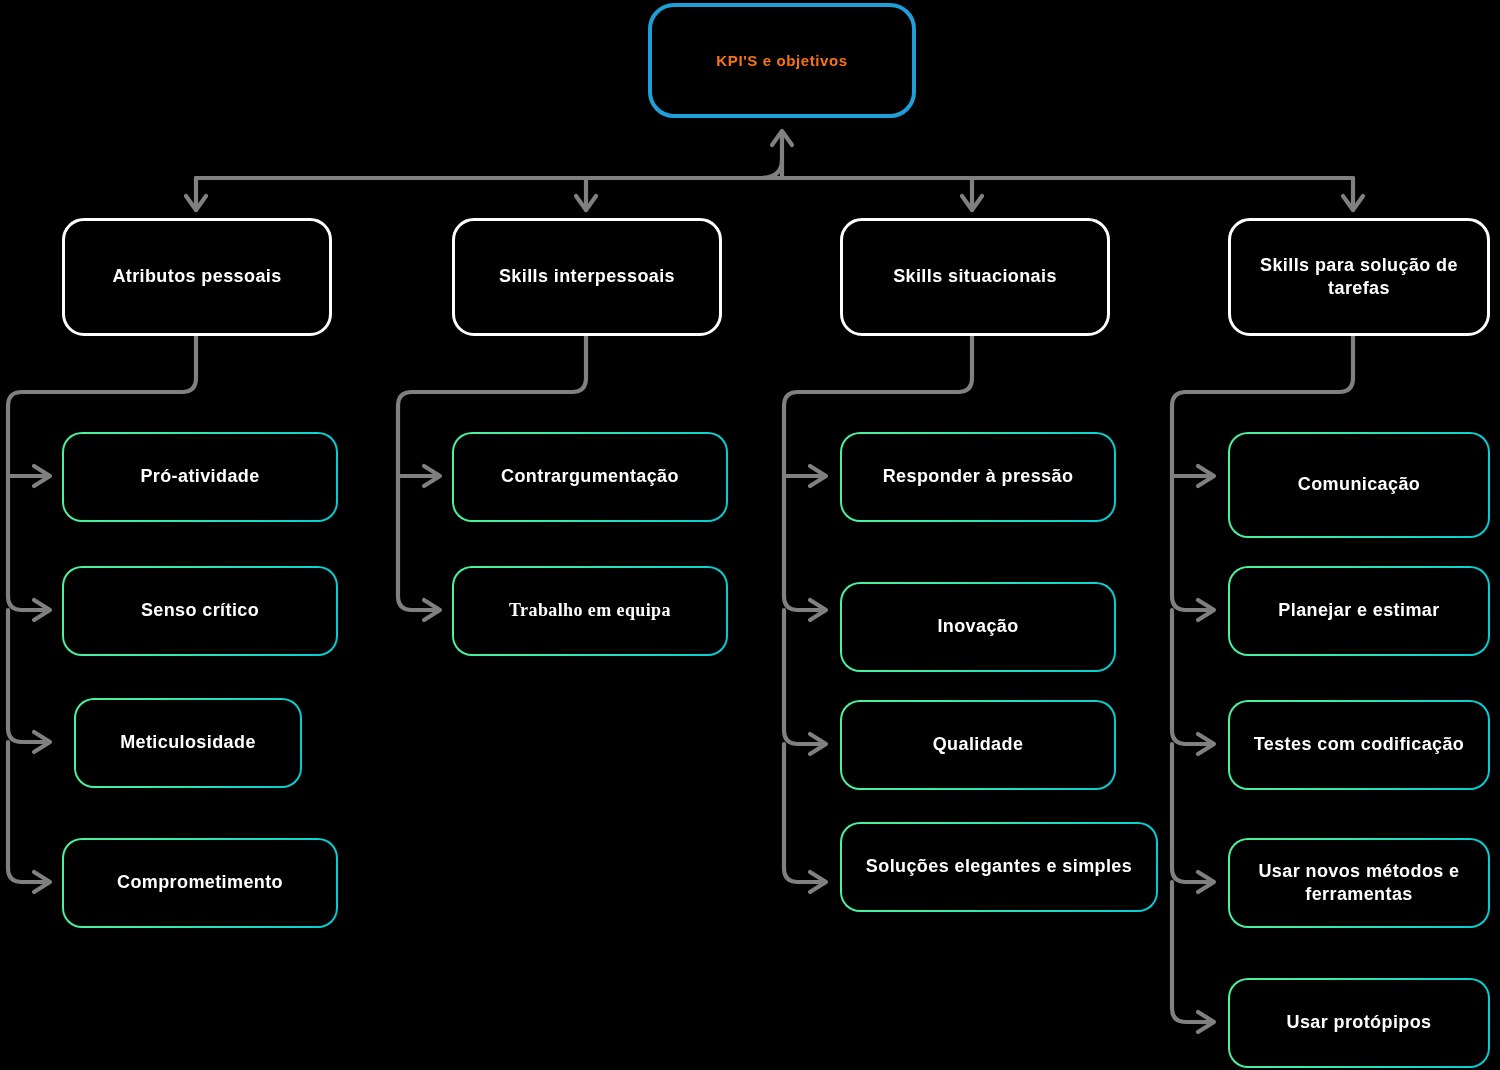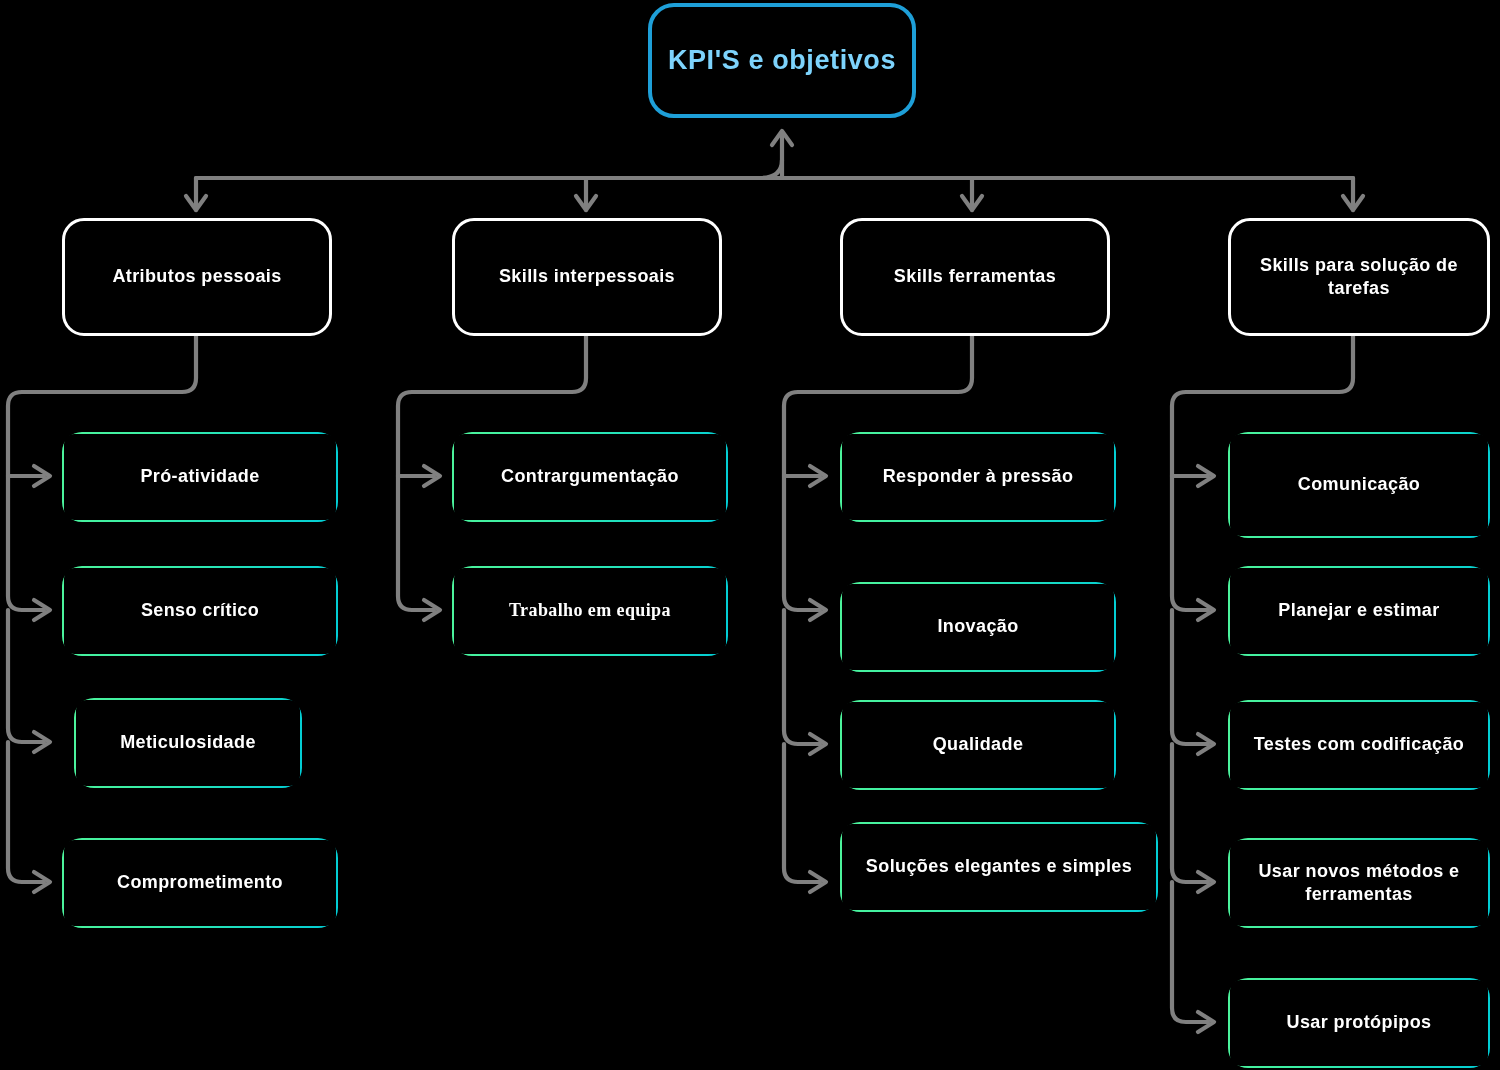--- a/index.html
+++ b/index.html
@@ -40,22 +40,22 @@
     padding: 0 10px;
   }
 
   
   .node.root {
     border: 4px solid #1e9fd8;
     border-radius: 26px;
     background: #000000;
   }
   .node.root .node-label {
-    color: #7dd3fc;
-    font-size: 27px;
+    color: #f97316;
+    font-size: 15px;
     letter-spacing: 0.6px;
   }
 
   
   .node.category {
     border: 3px solid #ffffff;
     border-radius: 22px;
     background: #000000;
   }
   .node.category .node-label {
@@ -66,21 +66,21 @@
   
   .node.leaf {
     border: none;
     padding: 2px;
     border-radius: 20px;
     background-image: linear-gradient(100deg, #4df39b 0%, #3bf0a6 32%, #19dcc4 70%, #00ccd6 100%);
   }
   .node.leaf > .leaf-inner {
     width: 100%;
     height: 100%;
-    border-radius: 10px;
+    border-radius: 18px;
     background: #000000;
     display: flex;
     align-items: center;
     justify-content: center;
     text-align: center;
   }
   .node.leaf .node-label {
     color: #ffffff;
     font-size: 18px;
   }
@@ -168,21 +168,21 @@
 
   <div class="node category" style="left:62px; top:218px; width:270px; height:118px;text-align:right;">
     <span class="node-label">Atributos pessoais</span>
   </div>
 
   <div class="node category" style="left:452px; top:218px; width:270px; height:118px;">
     <span class="node-label">Skills interpessoais</span>
   </div>
 
   <div class="node category" style="left:840px; top:218px; width:270px; height:118px;">
-    <span class="node-label">Skills ferramentas</span>
+    <span class="node-label">Skills situacionais</span>
   </div>
 
   <div class="node category" style="left:1228px; top:218px; width:262px; height:118px;">
     <span class="node-label">Skills para solução de tarefas</span>
   </div>
 
   <div class="node leaf" style="left:62px; top:432px; width:276px; height:90px;">
     <div class="leaf-inner">
       <span class="node-label">Pró-atividade</span>
     </div>

